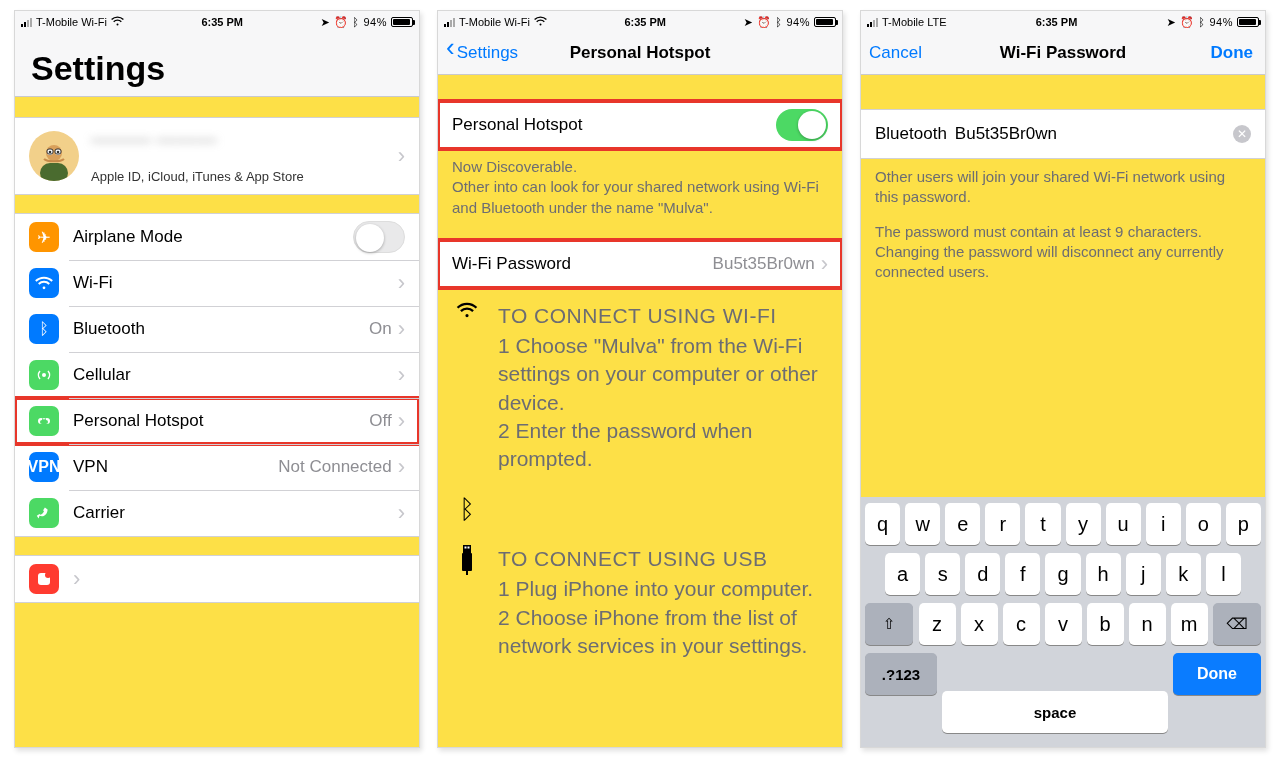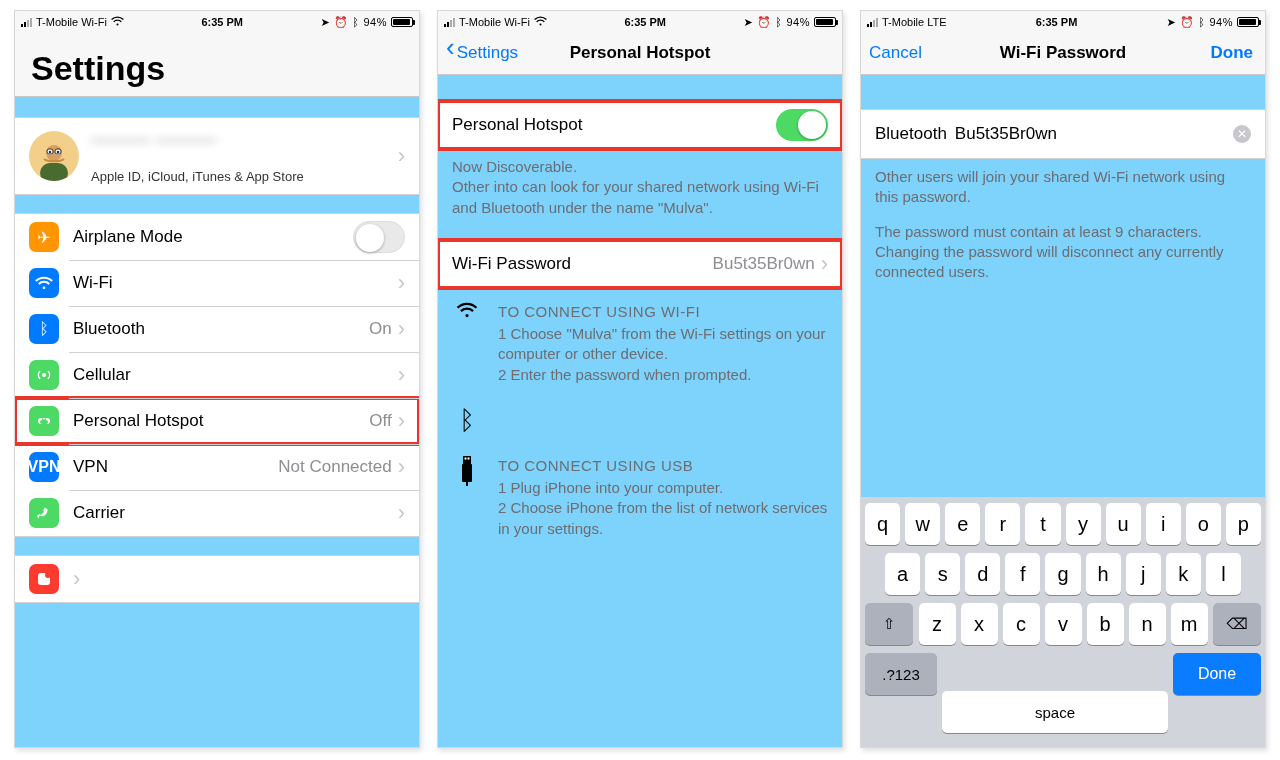--- a/index.html
+++ b/index.html
@@ -14,21 +14,21 @@
     display: flex;
     gap: 16px;
     padding: 10px 14px;
     justify-content: space-between;
   }
   .phone {
     width: 406px;
     height: 738px;
     border: 1px solid #d8d8d8;
     box-shadow: 2px 3px 5px rgba(0,0,0,.12);
-    background: #7dd3fc;
+    background: #fde047;
     display: flex;
     flex-direction: column;
     overflow: hidden;
     position: relative;
   }
   
   .statusbar {
     height: 20px;
     font-size: 11px;
     display: flex;
@@ -102,21 +102,21 @@
   .profile-cell{min-height:76px;}
   .profile-cell .sub{font-size:13px;color:#333;margin-top:18px;}
   .highlight{ outline:4px solid #e8362a; outline-offset:-2px; }
   .footer-text{
     font-size:15px;color:#6d6d72;padding:8px 14px 4px 14px; line-height:1.35;
   }
   .section-instr{
     display:flex; padding:14px 14px 6px 14px; gap:16px;
   }
   .section-instr .glyph{ width:30px; display:flex; justify-content:center; color:#000; font-size:20px; flex-shrink:0;}
-  .section-instr .body{ font-size:15px; color:#6d6d72; line-height:1.35;}
+  .section-instr .body{ font-size:21px; color:#6d6d72; line-height:1.35;}
   .section-instr .body .hdr{ letter-spacing:.5px; margin-bottom:2px; color:#6d6d72;}
   .section-instr .body .step{ color:#6d6d72;}
   
   .pwd-cell{ display:flex; align-items:center; gap:8px; min-height:48px; padding:0 14px;}
   .pwd-cell .pwlbl{ font-size:17px;}
   .pwd-cell .pwval{ font-size:17px;}
   .pwd-cell .clear{ margin-left:auto; width:18px;height:18px;border-radius:50%;background:#c7c7cc;color:#fff;display:flex;align-items:center;justify-content:center;font-size:12px;}
   
   .keyboard{
     position:absolute;left:0;right:0;bottom:0;background:#d1d4da;padding:6px 4px 6px 4px;
@@ -125,21 +125,21 @@
   .key{
     background:#fff; border-radius:5px; box-shadow:0 1px 0 #888;
     height:42px; flex:1; max-width:37px;
     display:flex;align-items:center;justify-content:center;
     font-size:20px;
   }
   .key.fn{ background:#acb1bb; color:#000; font-size:15px;}
   .key.shift{max-width:48px;}
   .key.del{max-width:48px;}
   .krow.mid{ padding:0 20px;}
-  .krow.func{ gap:5px;}
+  .krow.func{ gap:5px;font-weight:bold;}
   .krow.func .key{ max-width:none;}
   .key.sym{flex:0 0 72px;max-width:72px;}
   .key.space{flex:1;max-width:none;margin-top:38px;}
   .key.done{flex:0 0 88px;max-width:88px;background:#0a7cff;color:#fff;font-size:16px;}
   
   .ic-orange{background:#ff9500;}
   .ic-blue{background:#007aff;}
   .ic-green{background:#4cd964;}
   .ic-bt{background:#007aff;}
   .ic-red{background:#ff3b30;}

